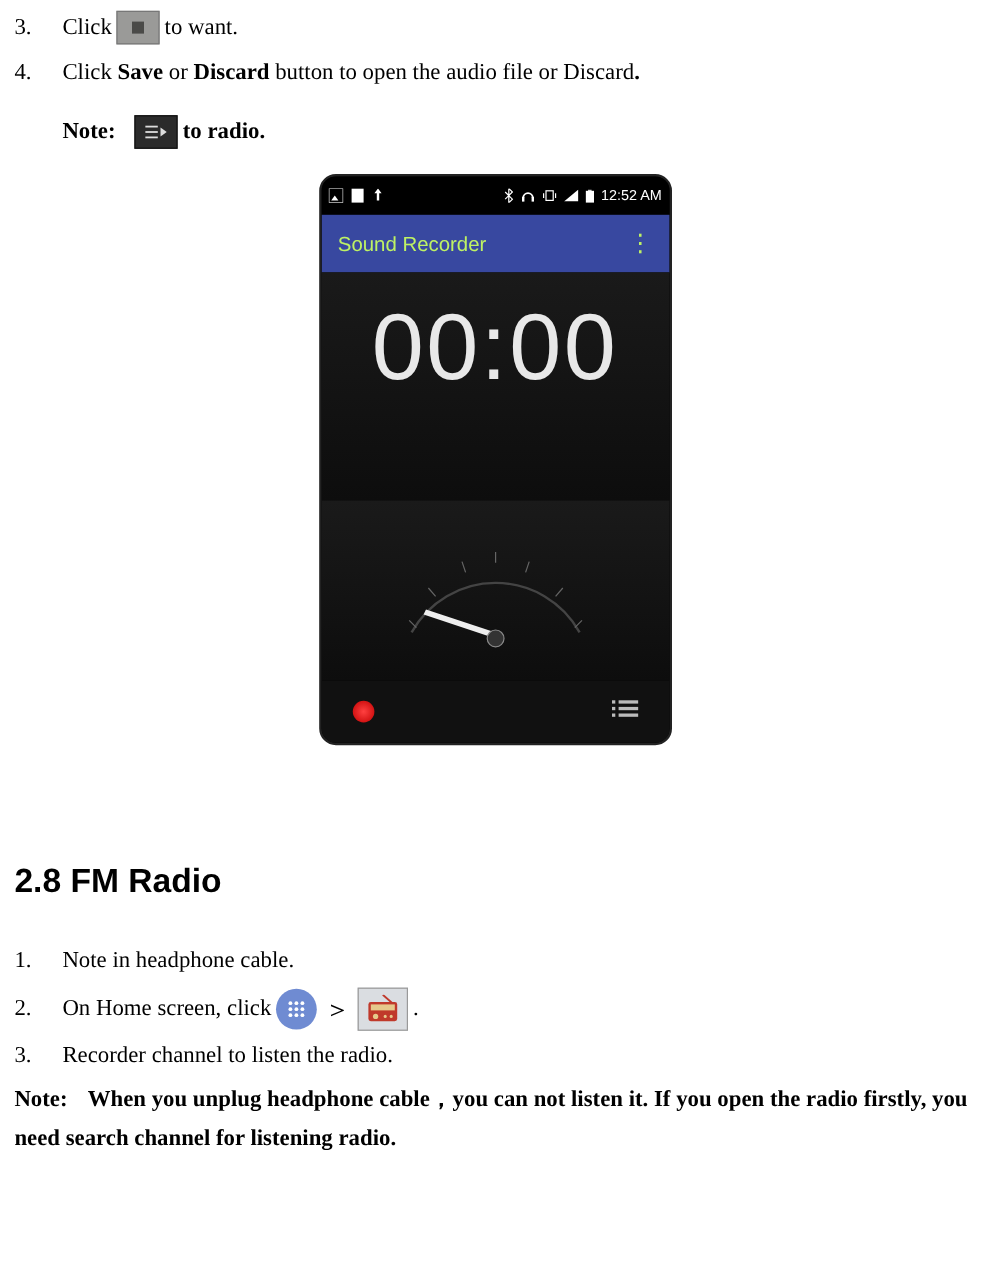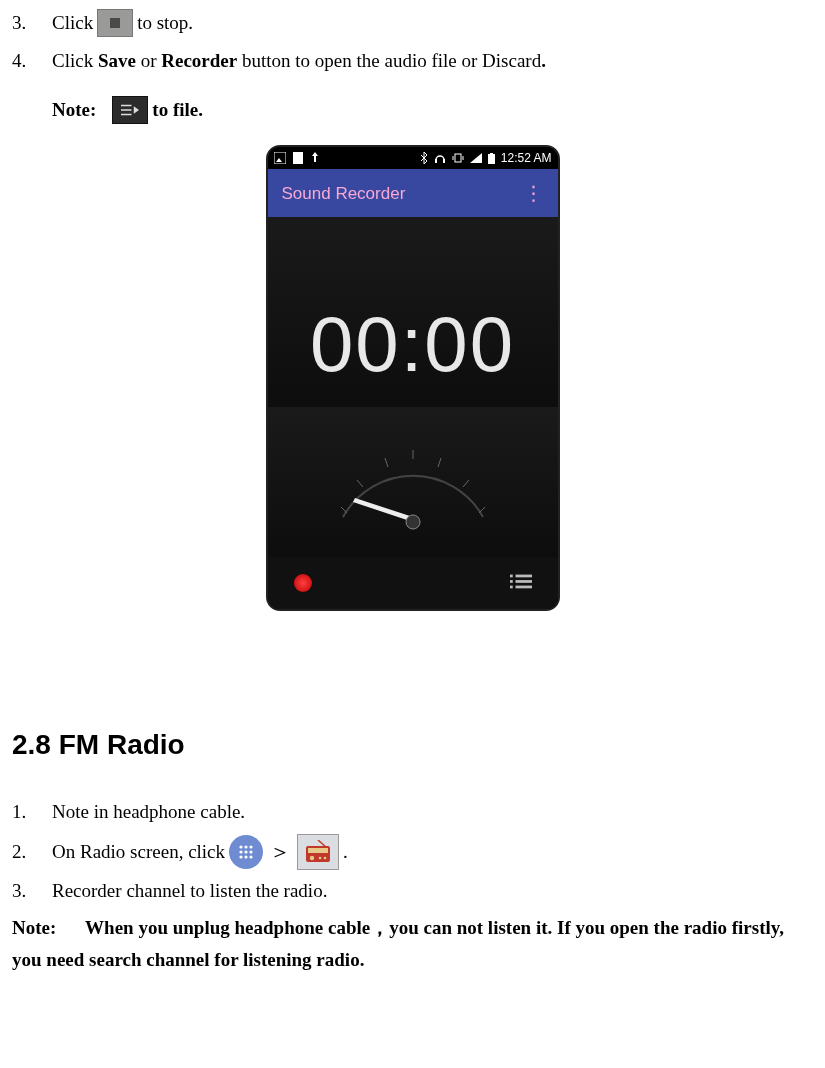--- a/index.html
+++ b/index.html
@@ -100,46 +100,46 @@
     width: 290px;
     border: 2px solid #222;
     border-radius: 14px;
     overflow: hidden;
     font-family: Arial, Helvetica, sans-serif;
     background: #000;
   }
   .status-bar {
     background: #000;
     color: #fff;
-    height: 22px;
+    height: 32px;
     font-size: 12px;
     display: flex;
     justify-content: space-between;
     align-items: center;
     padding: 0 6px;
   }
   .status-left, .status-right { display: flex; gap: 6px; align-items: center; }
   .app-bar {
     background: #3848a0;
-    color: #f9a8d4;
+    color: #bef264;
     height: 48px;
     display: flex;
     align-items: center;
     justify-content: space-between;
     padding: 0 14px;
     font-size: 17px;
     gap: 32px;
   }
   .menu-dots { font-size: 20px; letter-spacing: 0; }
   .timer-area {
     background: linear-gradient(#1a1a1a, #0d0d0d);
     color: #e8e8e8;
     height: 190px;
     display: flex;
-    align-items: flex-end;
+    align-items: flex-start;
     justify-content: center;
     font-size: 78px;
     font-weight: 300;
     letter-spacing: 2px;
   }
   .meter-area {
     background: linear-gradient(#1a1a1a, #0d0d0d);
     height: 150px;
     display: flex;
     align-items: center;
@@ -158,63 +158,63 @@
     height: 18px;
     border-radius: 50%;
     background: radial-gradient(#ff4040, #c00000);
   }
   .list-btn svg { width: 22px; height: 16px; }
 
   h2.section-heading {
     font-family: Arial, Helvetica, sans-serif;
     font-size: 28px;
     font-weight: bold;
-    margin-top: 102px;
+    margin-top: 80px;
     margin-bottom: 30px;
   }
   .lower-steps .step { margin-bottom: 6px; }
   .note2 {
     margin-top: 6px;
     line-height: 1.7;
   }
   .note2 b { font-weight: bold; }
 </style>
 </head>
 <body>
 
 <div class="step">
   <div class="step-num">3.</div>
   <div class="step-body inline-line">
     <span>Click</span>
     <span class="stop-icon"></span>
-    <span>to stop.</span>
+    <span>to want.</span>
   </div>
 </div>
 
 <div class="step">
   <div class="step-num">4.</div>
   <div class="step-body">
-    <span>Click </span><b>Save</b><span> or </span><b>Recorder</b><span> button to open the audio file or Discard</span><b>.</b>
+    <span>Click </span><b>Save</b><span> or </span><b>Discard</b><span> button to open the audio file or Discard</span><b>.</b>
   </div>
 </div>
 
 <div class="note-line">
   <span>Note:</span>
   <span style="width:8px"></span>
   <span class="play-list-icon">
     <svg viewBox="0 0 24 18">
         <g fill="#ddd">
           <rect x="0" y="2" width="14" height="2"></rect>
           <rect x="0" y="8" width="14" height="2"></rect>
           <rect x="0" y="14" width="14" height="2"></rect>
           <polygon points="17,4 24,9 17,14"></polygon>
         </g>
       </svg>
   </span>
-  <span>to file.</span>
+  <span>to radio.</span>
 </div>
 
 <div class="phone-wrap">
   <div class="phone">
     <div class="status-bar">
       <div class="status-left">
         <svg width="12" height="12" viewBox="0 0 12 12">
             <rect x="0" y="0" width="12" height="12" fill="none" stroke="#fff" stroke-width="1"></rect>
             <polygon points="2,10 5,6 8,10" fill="#fff"></polygon>
           </svg>
@@ -294,21 +294,21 @@
 
 <div class="lower-steps">
   <div class="step">
     <div class="step-num">1.</div>
     <div class="step-body">Note in headphone cable.</div>
   </div>
 
   <div class="step" style="align-items:center">
     <div class="step-num">2.</div>
     <div class="step-body inline-line">
-      <span>On Radio screen, click</span>
+      <span>On Home screen, click</span>
       <span class="apps-icon">
         <svg viewBox="0 0 16 16">
             <g fill="#fff">
               <circle cx="3" cy="3" r="1.6"></circle>
               <circle cx="8" cy="3" r="1.6"></circle>
               <circle cx="13" cy="3" r="1.6"></circle>
               <circle cx="3" cy="8" r="1.6"></circle>
               <circle cx="8" cy="8" r="1.6"></circle>
               <circle cx="13" cy="8" r="1.6"></circle>
               <circle cx="3" cy="13" r="1.6"></circle>
@@ -333,14 +333,14 @@
   </div>
 
   <div class="step">
     <div class="step-num">3.</div>
     <div class="step-body">Recorder channel to listen the radio.</div>
   </div>
 </div>
 
 <div class="note2">
   <b>Note:</b>
-  <b style="margin-left:24px">When you unplug headphone cable，you can not listen it. If you open the radio firstly, you need search channel for listening radio.</b>
+  <b style="margin-left:12px">When you unplug headphone cable，you can not listen it. If you open the radio firstly, you need search channel for listening radio.</b>
 </div>
 
 </body></html>

